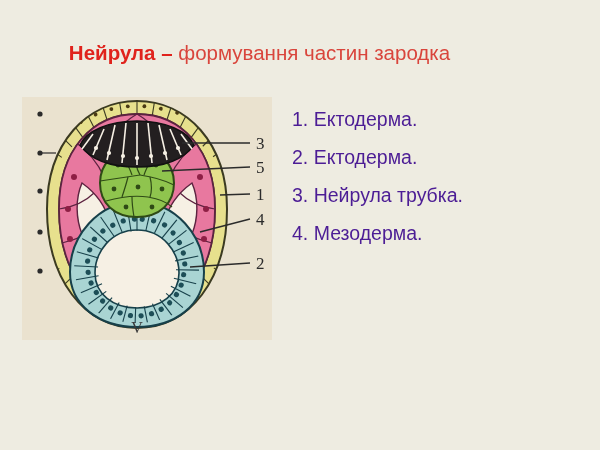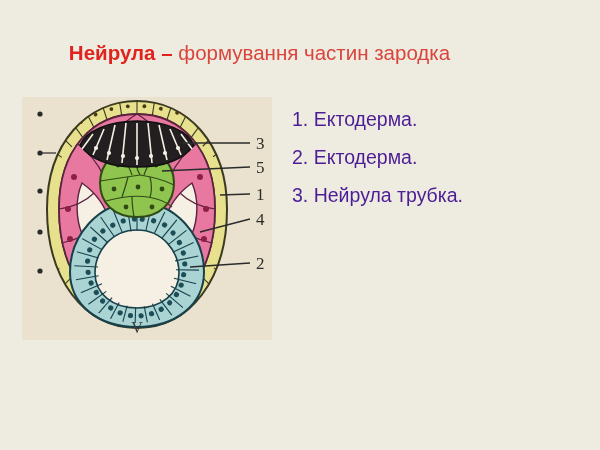--- a/index.html
+++ b/index.html
@@ -401,15 +401,19 @@
       <span class="li-text">Ектодерма.</span>
     </li>
     <li>
       <span class="li-num">2.</span>
       <span class="li-text">Ектодерма.</span>
     </li>
     <li>
       <span class="li-num">3.</span>
       <span class="li-text">Нейрула трубка.</span>
     </li>
+    <li>
+      <span class="li-num">4.</span>
+      <span class="li-text">Мезодерма.</span>
+    </li>
   </ul>
 
 </div>
 
 </body></html>

